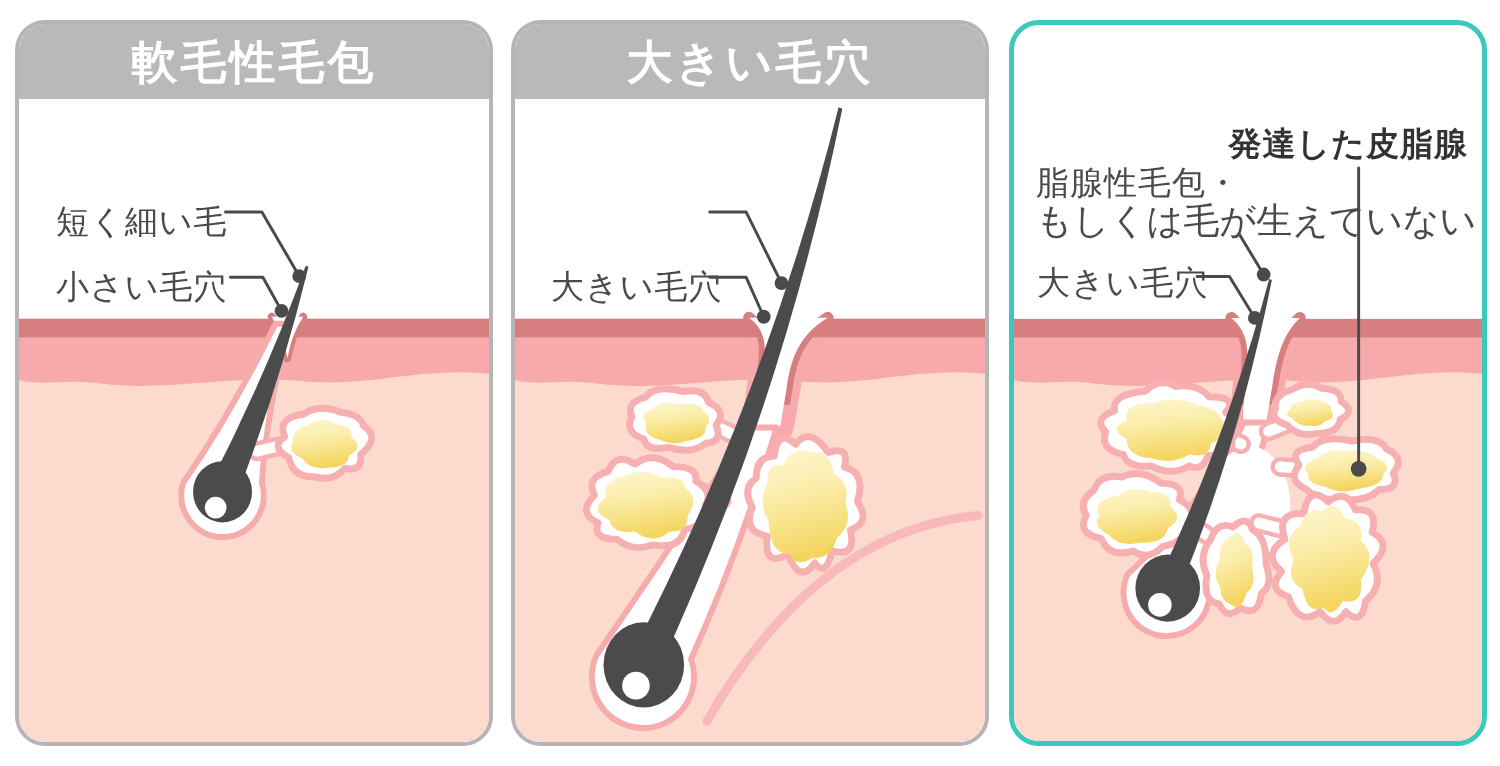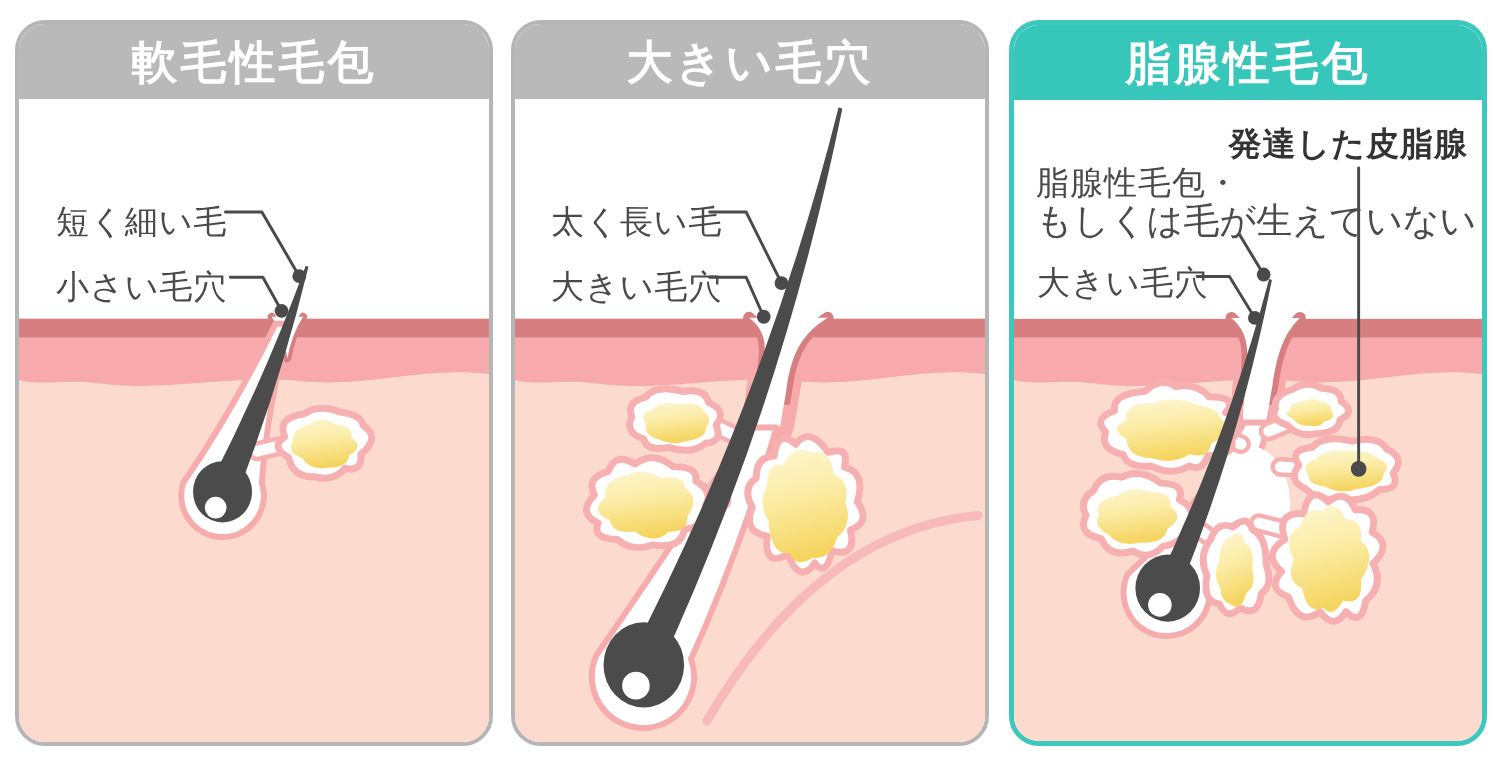--- a/index.html
+++ b/index.html
@@ -125,21 +125,20 @@
         <g stroke="#4a4a4a" stroke-width="3" fill="none" stroke-linecap="round" stroke-linejoin="round">
           <polyline points="198,190 235,190 271,262"></polyline>
           <polyline points="198,256 235,256 253,296"></polyline>
         </g>
         <circle cx="271" cy="262" r="7" fill="#4a4a4a"></circle>
         <circle cx="253" cy="296" r="7" fill="#4a4a4a"></circle>
       </svg>
     <div class="panel-header" id="hdr1" style="background: rgb(185, 185, 185);">
       <span class="panel-title">大きい毛穴</span>
     </div>
-    <div class="lbl" style="left:36px;top:180px">太く長い毛</div>
     <div class="lbl" style="left:36px;top:245px">大きい毛穴</div>
   </div>
 
   <div class="panel teal" id="panel2" style="left: 1009px; border-color: rgb(60, 200, 188);">
     <svg id="art2" class="art" viewBox="0 0 478 726" preserveAspectRatio="none">
         <defs>
           <linearGradient id="grad2" x1="0" y1="0" x2="0.2" y2="1">
             <stop offset="0" stop-color="#fdf6d2"></stop>
             <stop offset="0.45" stop-color="#fbeda8"></stop>
             <stop offset="1" stop-color="#f5d560"></stop>
@@ -206,22 +205,19 @@
         <circle cx="149" cy="588" r="12" fill="#ffffff"></circle>
         <g stroke="#4a4a4a" stroke-width="3" fill="none" stroke-linecap="round" stroke-linejoin="round">
           <polyline points="230,212 255,253"></polyline>
           <polyline points="187,255 220,255 246,297"></polyline>
           <line x1="352" y1="145" x2="352" y2="450"></line>
         </g>
         <circle cx="255" cy="253" r="7" fill="#4a4a4a"></circle>
         <circle cx="246" cy="297" r="7" fill="#4a4a4a"></circle>
         <circle cx="352" cy="450" r="8" fill="#4a4a4a"></circle>
       </svg>
-    <div class="panel-header" id="hdr2" style="background: rgb(54, 199, 186);">
-      <span class="panel-title">脂腺性毛包</span>
-    </div>
     <div class="lbl bold" style="right:14px;top:101px">発達した皮脂腺</div>
     <div class="lbl" style="left:22px;top:140px">脂腺性毛包・</div>
     <div class="lbl small" style="left:22px;top:176px">もしくは毛が生えていない</div>
     <div class="lbl" style="left:23px;top:240px">大きい毛穴</div>
   </div>
 
 </div>
 
 </body></html>

